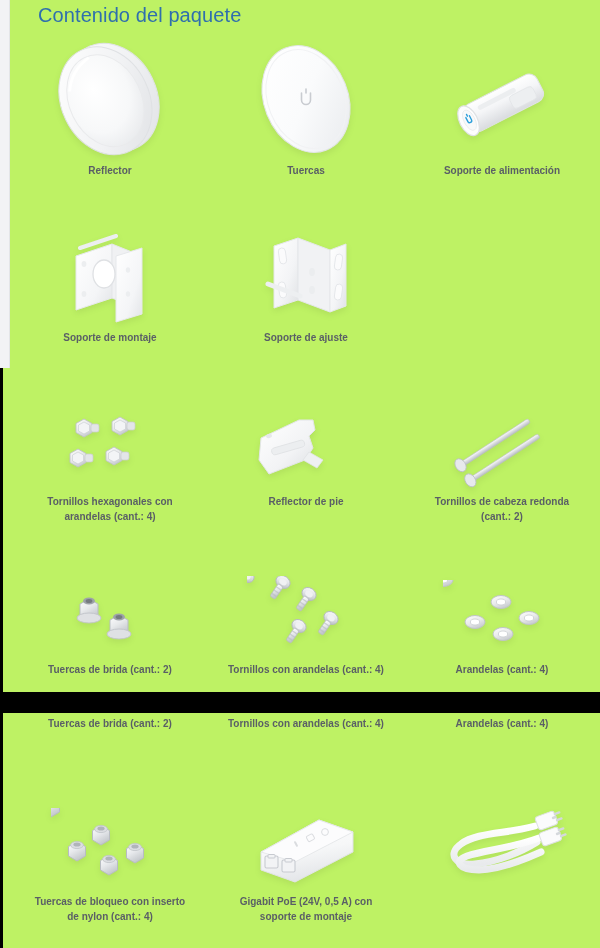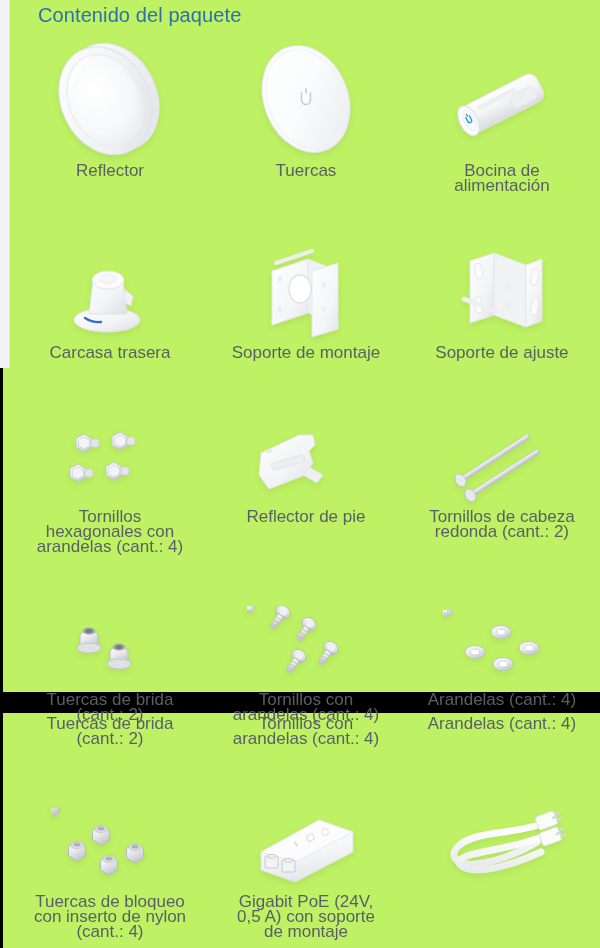--- a/index.html
+++ b/index.html
@@ -24,22 +24,22 @@
     position:absolute;left:38px;top:4px;
     font-size:20px;color:#2f6fad;letter-spacing:.1px;font-weight:400;
   }
 
   
   .grid{position:absolute;left:12px;top:30px;width:588px;}
   .row{display:flex;width:100%;}
   .cell{width:33.333%;display:flex;flex-direction:column;align-items:center;}
   .art{display:flex;align-items:flex-end;justify-content:center;}
   .cap{
-    font-size:17px;color:#5a5f66;line-height:15px;text-align:center;
-    width:160px;margin-top:4px;
+    font-size:10px;color:#5a5f66;line-height:15px;text-align:center;
+    width:160px;margin-top:4px;font-weight:bold;
   }
 
   
   .r1 .art{height:125px;}
   .r2 .art{height:100px;}
   .r3 .art{height:95px;}
   .r4 .art{height:90px;}
 
   .r1{margin-top:4px;}
   .r2{margin-top:48px;}
@@ -139,46 +139,26 @@
               <rect x="76" y="52" width="26" height="14" rx="4" fill="#edeff1" stroke="#e2e4e7" stroke-width=".7"></rect>
               <ellipse cx="30" cy="55" rx="9" ry="16" fill="#fdfdfe" stroke="#dfe1e4" stroke-width="1.2"></ellipse>
               <ellipse cx="31" cy="55" rx="5.5" ry="11" fill="#f8f9fa" stroke="#eaebed" stroke-width=".8"></ellipse>
               <g transform="translate(31,55)">
                 <path d="M-2 -4 v4.5 a2 2 0 0 0 4 0 v-4.5" fill="none" stroke="#2d9fdb" stroke-width="1.4" stroke-linecap="round"></path>
                 <path d="M0 -6.5 v2" fill="none" stroke="#2d9fdb" stroke-width="1.4" stroke-linecap="round"></path>
               </g>
             </g>
           </svg>
         </div>
-        <div class="cap">Bocina de alimentación</div>
+        <div class="cap">Soporte de alimentación</div>
       </div>
     </div>
 
     <div class="row r2">
 
-      <div class="cell">
-        <div class="art">
-          <svg class="sh" width="110" height="95" viewBox="0 0 110 95">
-            <defs>
-              <linearGradient id="gHous" x1="0" y1="0" x2="1" y2="1">
-                <stop offset="0" stop-color="#ffffff"></stop>
-                  <stop offset=".6" stop-color="#f2f3f5"></stop>
-                  <stop offset="1" stop-color="#dcdee2"></stop>
-              </linearGradient>
-            </defs>
-            <ellipse cx="52" cy="74" rx="33" ry="12" fill="url(#gHous)" stroke="#dfe1e4" stroke-width="1"></ellipse>
-            <path d="M34 68 L38 34 a16 10 0 0 1 30 0 L72 68 Z" fill="url(#gHous)" stroke="#e0e2e5" stroke-width="1"></path>
-            <ellipse cx="53" cy="34" rx="16" ry="9" fill="#fbfbfc" stroke="#e4e6e9" stroke-width="1"></ellipse>
-            <ellipse cx="53" cy="33" rx="8" ry="4.5" fill="#f5f6f8" stroke="#e9eaec" stroke-width=".8"></ellipse>
-            <path d="M30 72 q8 5 16 4" fill="none" stroke="#2f6fd0" stroke-width="2.4" stroke-linecap="round"></path>
-            <path d="M70 44 l8 6 -2 10 -7 -4 Z" fill="#eef0f2" stroke="#e3e5e8" stroke-width=".7"></path>
-          </svg>
-        </div>
-        <div class="cap">Carcasa trasera</div>
-      </div>
 
       <div class="cell">
         <div class="art">
           <svg class="sh" width="112" height="98" viewBox="0 0 112 98">
             <defs>
               <linearGradient id="gBrk" x1="0" y1="0" x2="1" y2="1">
                 <stop offset="0" stop-color="#ffffff"></stop>
                   <stop offset=".65" stop-color="#f4f5f7"></stop>
                   <stop offset="1" stop-color="#e2e4e7"></stop>
               </linearGradient>

